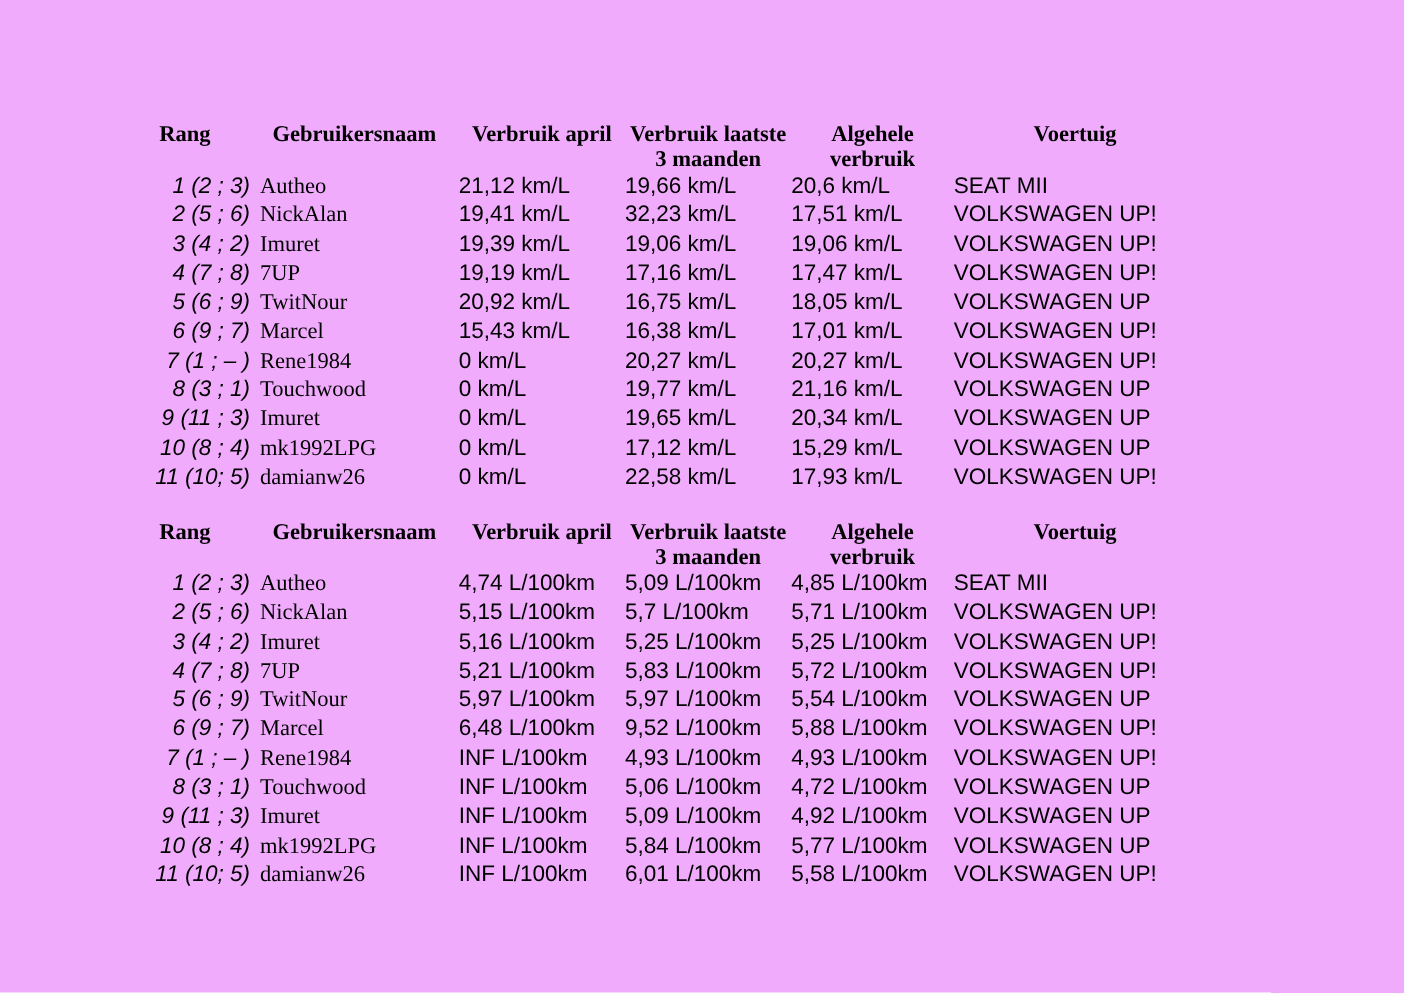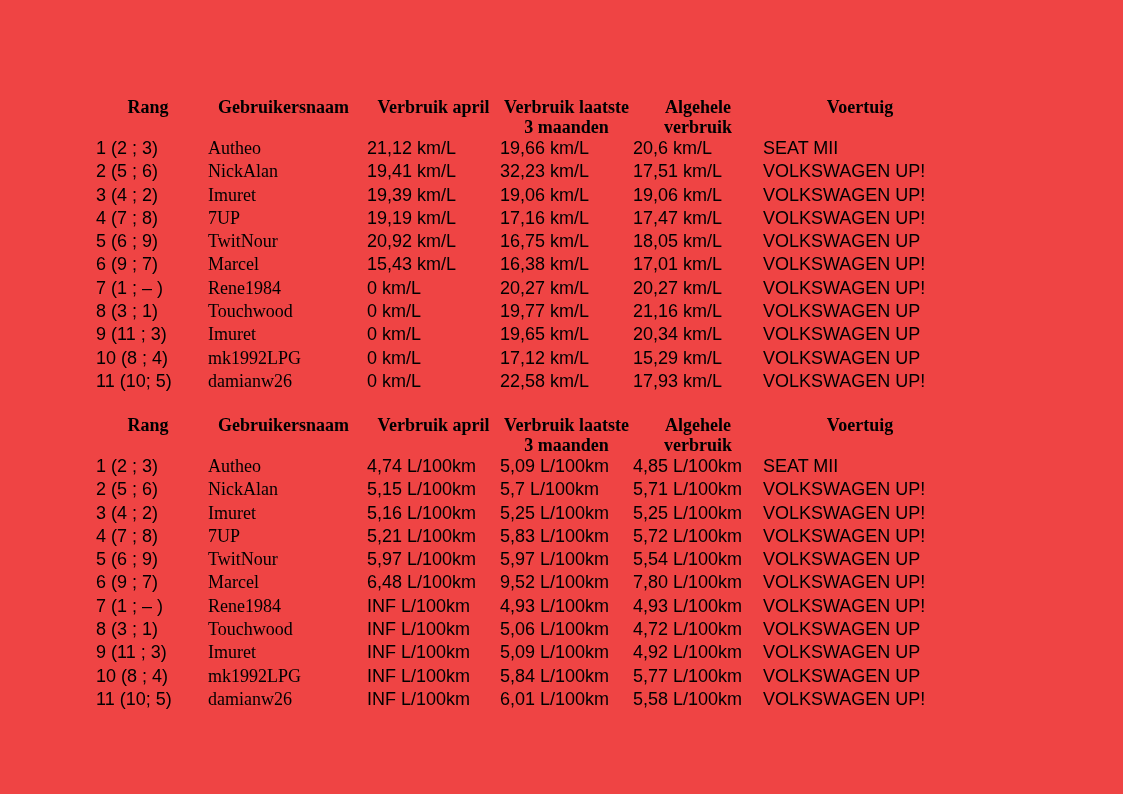--- a/index.html
+++ b/index.html
@@ -4,21 +4,21 @@
 <style>
   html, body {
     margin: 0;
     padding: 0;
     background: #ffffff;
   }
   .page {
     position: relative;
     width: 1123px;
     height: 794px;
-    background: #ef4444;
+    background: #f0abfc;
     overflow: hidden;
     color: #000000;
   }
   .fuel-table { position: absolute; left: 96px; }
   .t1 { top: 97px; }
   .t2 { top: 415px; }
 
   table {
     border-collapse: collapse;
     table-layout: fixed;
@@ -47,21 +47,21 @@
     line-height: 20px;
     height: 20px;
   }
   tbody td {
     font-family: "Liberation Sans", sans-serif;
     font-size: 18px;
     line-height: 23.3px;
     height: 23.3px;
     text-align: left;
   }
-  td.c0 { text-align: left; }
+  td.c0 { text-align: right; font-style: italic; }
   td.c1 { padding-left: 8px; font-family: Liberation Serif, serif; }
 </style>
 </head>
 <body>
 
 <div class="page">
 
   <section class="fuel-table t1">
     <table>
       <colgroup>
@@ -270,21 +270,21 @@
             <td class="c2">5,97 L/100km</td>
             <td class="c3">5,97 L/100km</td>
             <td class="c4">5,54 L/100km</td>
             <td class="c5">VOLKSWAGEN UP</td>
           </tr>
           <tr>
             <td class="c0">6 (9 ; 7)</td>
             <td class="c1">Marcel</td>
             <td class="c2">6,48 L/100km</td>
             <td class="c3">9,52 L/100km</td>
-            <td class="c4">7,80 L/100km</td>
+            <td class="c4">5,88 L/100km</td>
             <td class="c5">VOLKSWAGEN UP!</td>
           </tr>
           <tr>
             <td class="c0">7 (1 ; – )</td>
             <td class="c1">Rene1984</td>
             <td class="c2">INF L/100km</td>
             <td class="c3">4,93 L/100km</td>
             <td class="c4">4,93 L/100km</td>
             <td class="c5">VOLKSWAGEN UP!</td>
           </tr>

